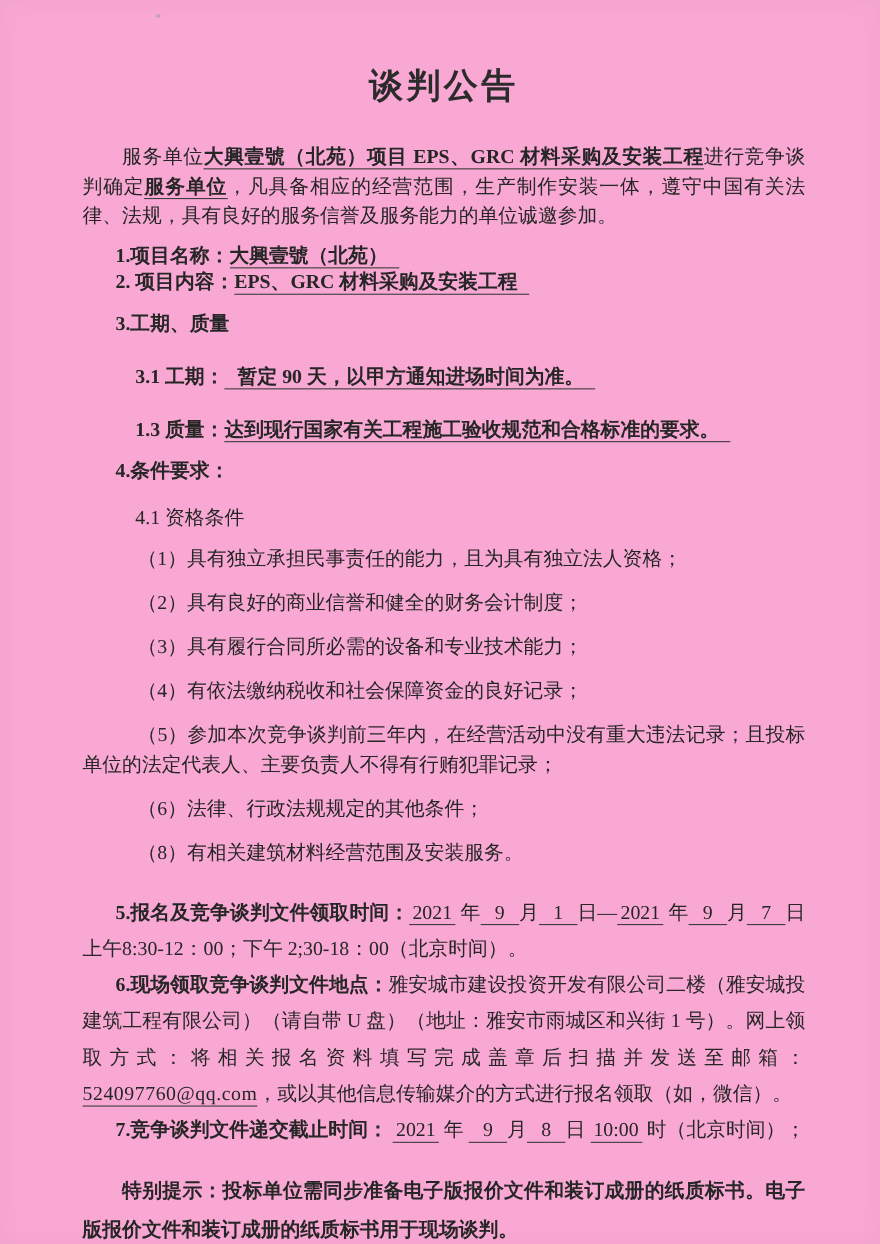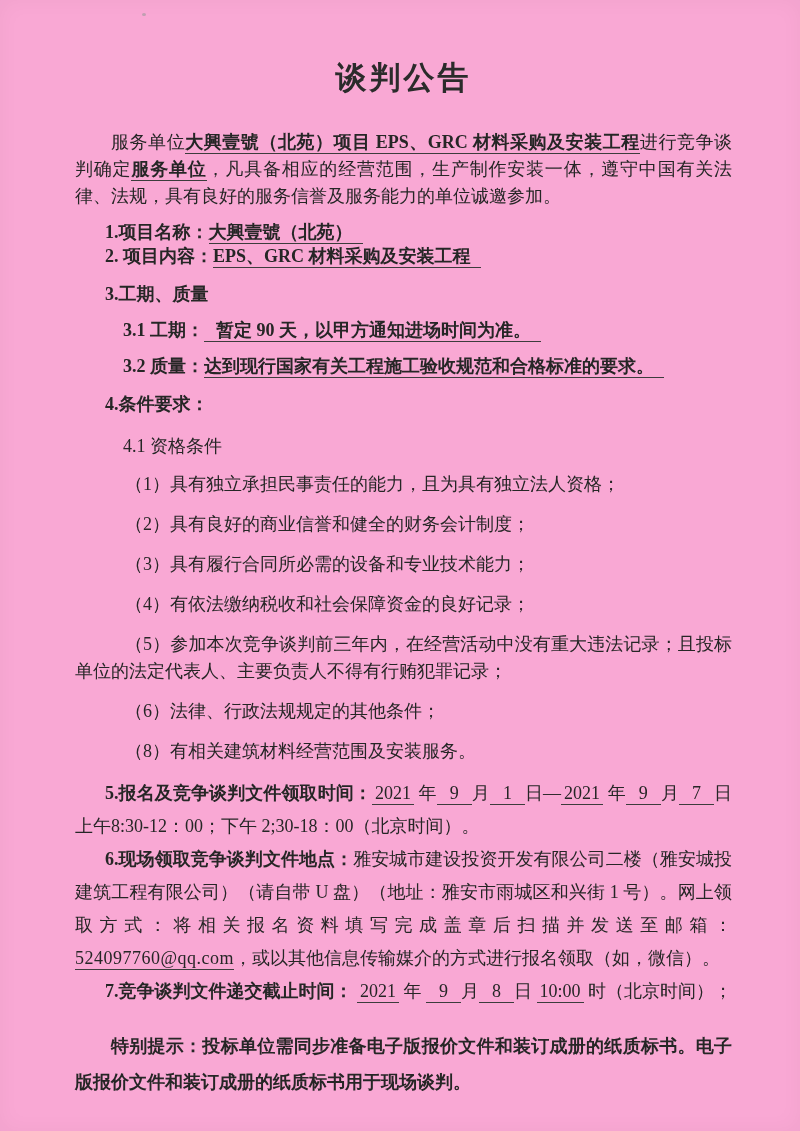--- a/index.html
+++ b/index.html
@@ -50,21 +50,21 @@
   .intro {
     margin-top: 30px;
     line-height: 27px;
     text-indent: 36px;
     text-align: justify;
   }
   .line-item { line-height: 24px; }
   .ind-30 { padding-left: 30px; }
   .ind-48 { padding-left: 48px; }
   .mt-10 { margin-top: 10px; }
-  .mt-12 { margin-top: 12px; }
+  .mt-12 { margin-top: 24px; }
   .mt-14 { margin-top: 14px; }
   .mt-18 { margin-top: 18px; }
   .condition {
     margin-top: 13px;
     line-height: 27px;
     text-indent: 50px;
     text-align: justify;
   }
   .wide-par {
     line-height: 33px;
@@ -99,21 +99,21 @@
     <p class="intro body-text"><span>服务单位</span><span class="b u">大興壹號（北苑）项目 EPS、GRC 材料采购及安装工程</span><span>进行竞争谈判确定</span><span class="b u">服务单位</span><span>，凡具备相应的经营范围，生产制作安装一体，遵守中国有关法律、法规，具有良好的服务信誉及服务能力的单位诚邀参加。</span></p>
 
     <p class="body-text line-item ind-30 mt-10"><span class="b">1.项目名称：</span><span class="b u u-trail">大興壹號（北苑）</span></p>
 
     <p class="body-text line-item ind-30"><span class="b">2. 项目内容：</span><span class="b u u-trail">EPS、GRC 材料采购及安装工程</span></p>
 
     <p class="body-text line-item ind-30 mt-14 b">3.工期、质量</p>
 
     <p class="body-text line-item ind-48 mt-12"><span class="b">3.1 工期：</span><span class="b u u-lead u-trail">暂定 90 天，以甲方通知进场时间为准。</span></p>
 
-    <p class="body-text line-item ind-48 mt-12"><span class="b">3.2 质量：</span><span class="b u u-trail">达到现行国家有关工程施工验收规范和合格标准的要求。</span></p>
+    <p class="body-text line-item ind-48 mt-12"><span class="b">1.3 质量：</span><span class="b u u-trail">达到现行国家有关工程施工验收规范和合格标准的要求。</span></p>
 
     <p class="body-text line-item ind-30 mt-14 b">4.条件要求：</p>
 
     <p class="body-text line-item ind-48 mt-18">4.1 资格条件</p>
 
     <p class="body-text condition">（1）具有独立承担民事责任的能力，且为具有独立法人资格；</p>
     <p class="body-text condition">（2）具有良好的商业信誉和健全的财务会计制度；</p>
     <p class="body-text condition">（3）具有履行合同所必需的设备和专业技术能力；</p>
     <p class="body-text condition">（4）有依法缴纳税收和社会保障资金的良好记录；</p>
     <p class="body-text condition">（5）参加本次竞争谈判前三年内，在经营活动中没有重大违法记录；且投标单位的法定代表人、主要负责人不得有行贿犯罪记录；</p>

